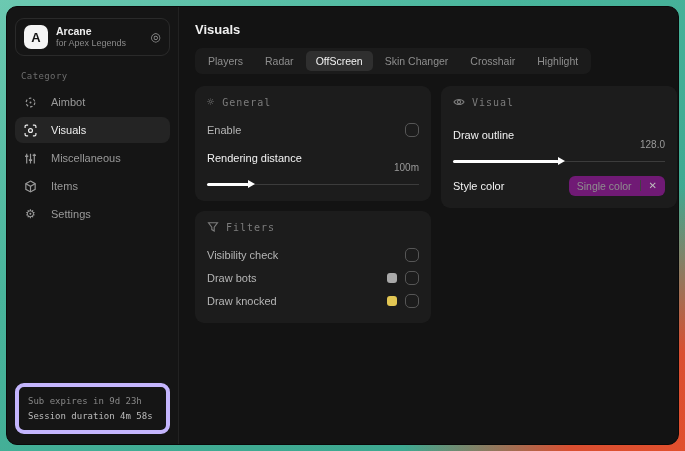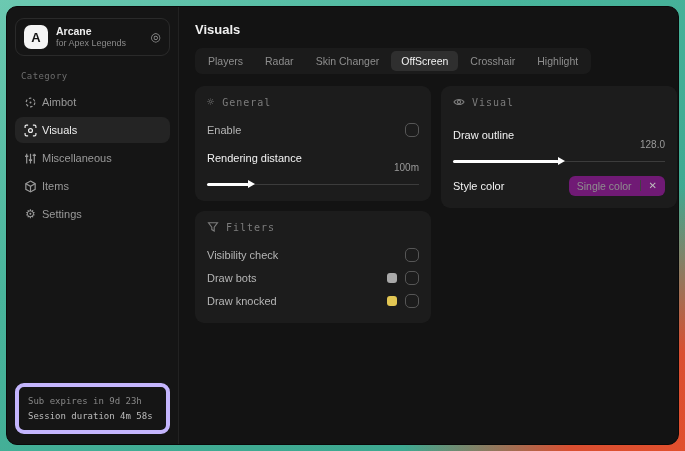--- a/index.html
+++ b/index.html
@@ -31,21 +31,21 @@
   }
   .brand-text { line-height:1.25; }
   .brand-name { font-size:10.5px; font-weight:bold; color:#ededed; }
   .brand-sub { font-size:9px; color:#8a8a8a; }
   .brand-target { margin-left:auto; color:#9a9a9a; font-size:12px; cursor:pointer; }
   .category {
     font-family:"DejaVu Sans Mono", monospace;
     font-size:9px; color:#6d6d6d; margin:15px 6px 8px 6px; letter-spacing:.4px;
   }
   .nav-item {
-    height:26px; margin-bottom:2px; display:flex; align-items:center; gap:5px;
+    height:26px; margin-bottom:2px; display:flex; align-items:center; gap:14px;
     padding:0 9px; border-radius:8px; color:#9a9a9a; font-size:11px; cursor:pointer;
   }
   .nav-item.active { background:#242424; color:#ededed; }
   .nav-icon { width:13px; height:13px; display:flex; align-items:center; justify-content:center; }
   .nav-icon svg { display:block; }
   .gear-glyph { font-size:12px; line-height:1; }
   .side-footer {
     margin-top:auto; border:4px solid #c4b5fd; border-radius:9px;
     padding:7px 9px; font-family:"DejaVu Sans Mono", monospace; line-height:1.6;
   }
@@ -175,22 +175,22 @@
       <div class="foot-line2">Session duration 4m 58s</div>
     </div>
   </aside>
 
   <main class="main">
     <h1 class="page-title">Visuals</h1>
 
     <div class="tabs">
       <div class="tab">Players</div>
       <div class="tab">Radar</div>
+      <div class="tab active">OffScreen</div>
       <div class="tab">Skin Changer</div>
-      <div class="tab active">OffScreen</div>
       <div class="tab">Crosshair</div>
       <div class="tab">Highlight</div>
     </div>
 
     <div class="content">
       <div class="col">
 
         <section class="panel">
           <div class="panel-head">
             <span class="sun-glyph">☼</span>

